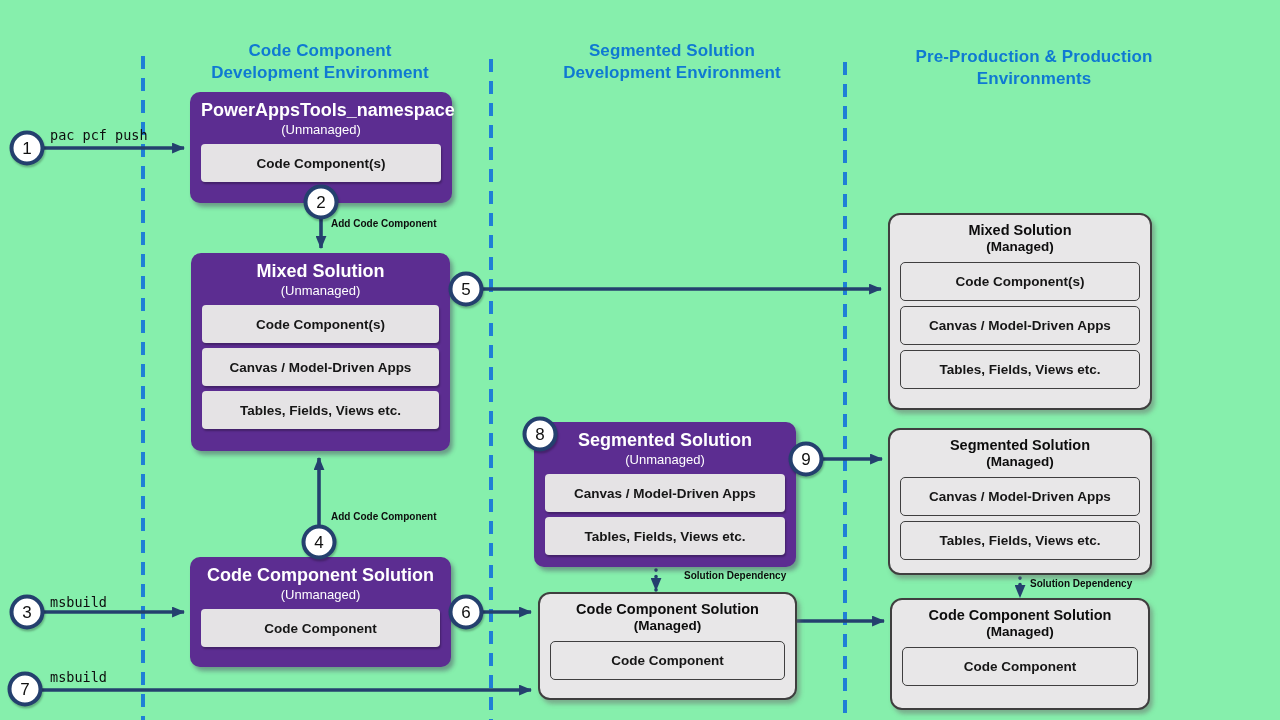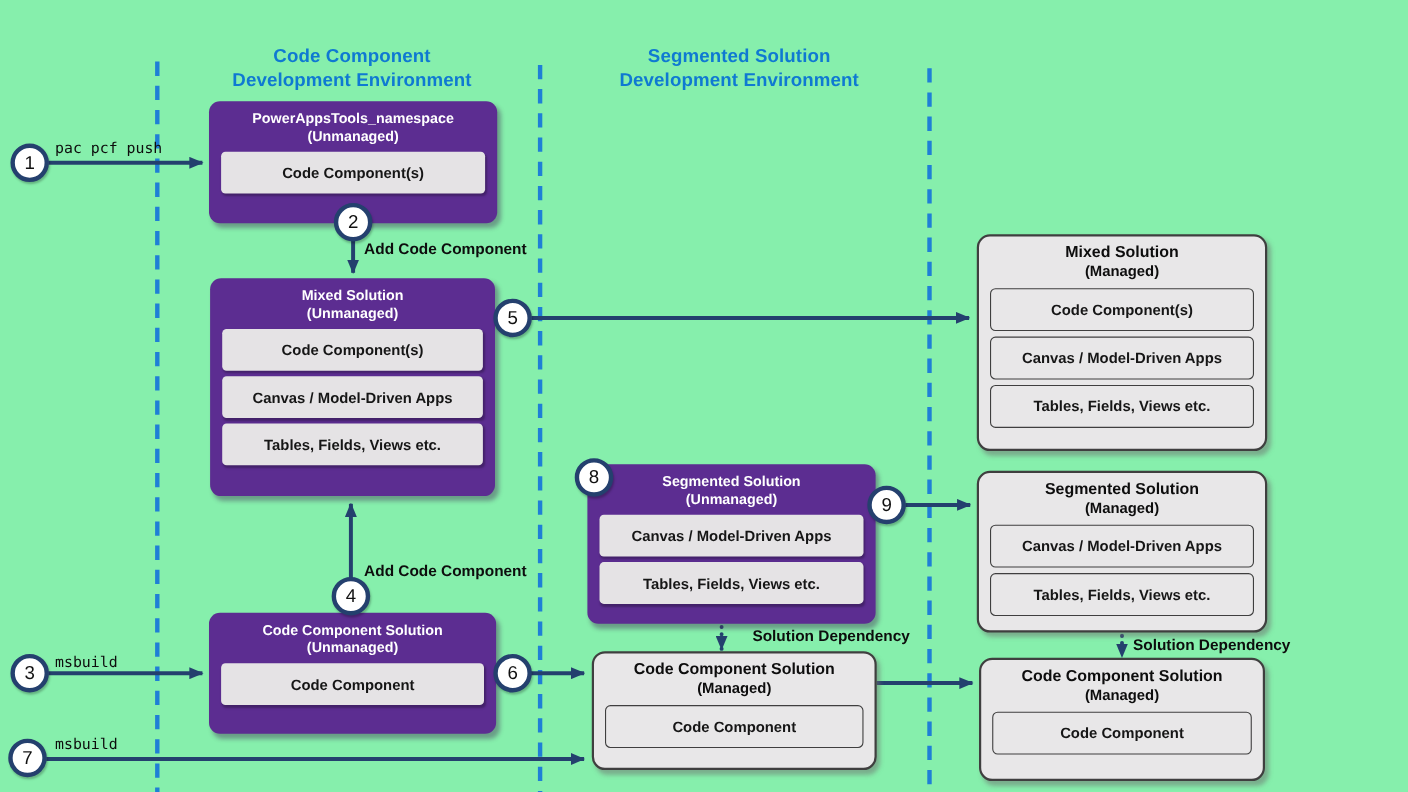--- a/index.html
+++ b/index.html
@@ -17,22 +17,22 @@
   }
 
   
   .pbox {
     position:absolute; z-index:2; background:#5c2d91; border-radius:10px;
     box-shadow:3px 4px 4px rgba(70,60,90,0.45);
     display:flex; flex-direction:column; box-sizing:border-box;
     padding:8px 11px 0 11px;
   }
   .pbox .title { text-align:center; color:#ffffff; margin-bottom:7px; }
-  .pbox .t1 { font-size:13px; font-weight:700; line-height:1.2; }
-  .pbox .t2 { font-size:13px;  font-weight:700; line-height:1.2; }
+  .pbox .t1 { font-size:18px; font-weight:700; line-height:1.2; }
+  .pbox .t2 { font-size:13px;  font-weight:400; line-height:1.2; }
   .prow {
     background:#e5e3e5; border-radius:4px; height:38px; margin-bottom:5px;
     display:flex; align-items:center; justify-content:center;
     font-size:13.5px; font-weight:700; color:#161616;
     box-shadow:1px 2px 2px rgba(0,0,0,0.28);
   }
 
   
   .mbox {
     position:absolute; z-index:2; background:#e8e7e8; border:2.2px solid #3f3f3f;
@@ -54,21 +54,21 @@
   .step {
     position:absolute; z-index:4; width:35px; height:35px; box-sizing:border-box;
     background:#ffffff; border:4px solid #24406e; border-radius:50%;
     display:flex; align-items:center; justify-content:center;
     font-size:17px; font-weight:400; color:#111;
     transform:translate(-50%,-50%);
     box-shadow:1px 2px 2px rgba(0,0,0,0.25);
   }
 
   .edge-label {
-    position:absolute; z-index:3; font-size:14px; font-weight:700; color:#0d0d0d;
+    position:absolute; z-index:3; font-size:10px; font-weight:700; color:#0d0d0d;
     white-space:nowrap;
   }
   .mono-label {
     position:absolute; z-index:3; font-family:"DejaVu Sans Mono", monospace;
     font-size:13.5px; font-weight:400; color:#0d0d0d; white-space:nowrap;
   }
 </style>
 </head>
 <body>
 
@@ -96,20 +96,22 @@
     <line x1="797" y1="621" x2="884" y2="621" stroke="#24406e" stroke-width="3.6" marker-end="url(#ah)"></line>
 
     <line x1="656" y1="570" x2="656" y2="590" stroke="#24406e" stroke-width="3.6" stroke-linecap="round" stroke-dasharray="0.1 6.5" marker-end="url(#ah)"></line>
     <line x1="1020" y1="578" x2="1020" y2="597" stroke="#24406e" stroke-width="3.6" stroke-linecap="round" stroke-dasharray="0.1 6.5" marker-end="url(#ah)"></line>
   </svg>
 
   <div class="col-header" style="left:160px; top:40px;">Code Component
 Development Environment</div>
   <div class="col-header" style="left:512px; top:40px;">Segmented Solution
 Development Environment</div>
+  <div class="col-header" style="left:874px; top:46px;">Pre-Production &amp; Production
+Environments</div>
 
   <div class="pbox" style="left:190px; top:92px; width:262px; height:111px;">
     <div class="title">
       <div class="t1">PowerAppsTools_namespace</div>
       <div class="t2">(Unmanaged)</div>
     </div>
     <div class="prow">Code Component(s)</div>
   </div>
 
   <div class="pbox" style="left:191px; top:253px; width:259px; height:198px;">

